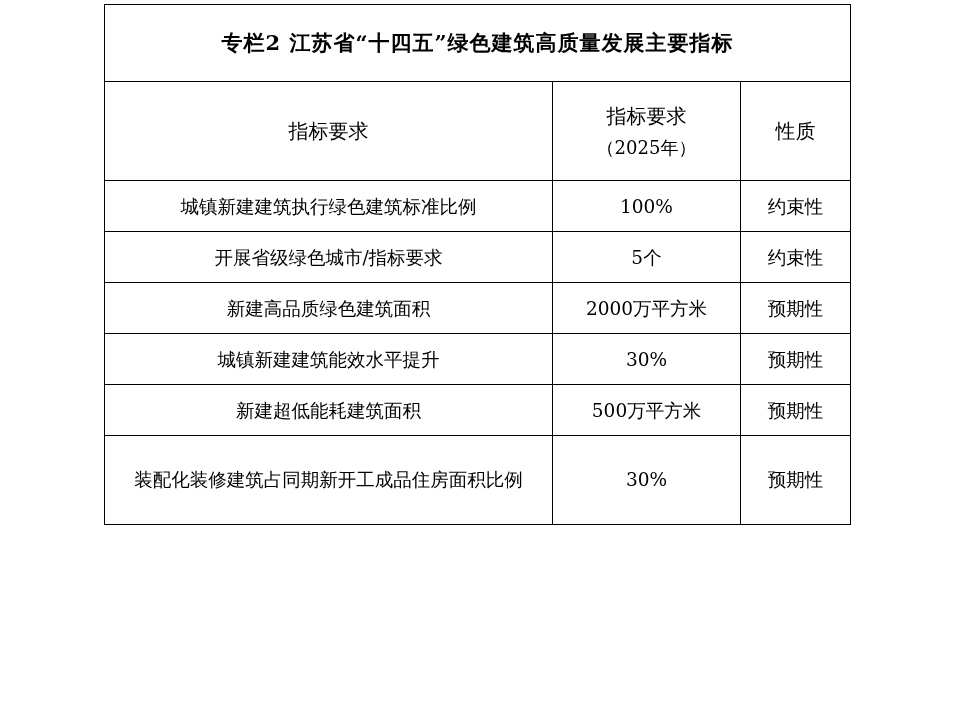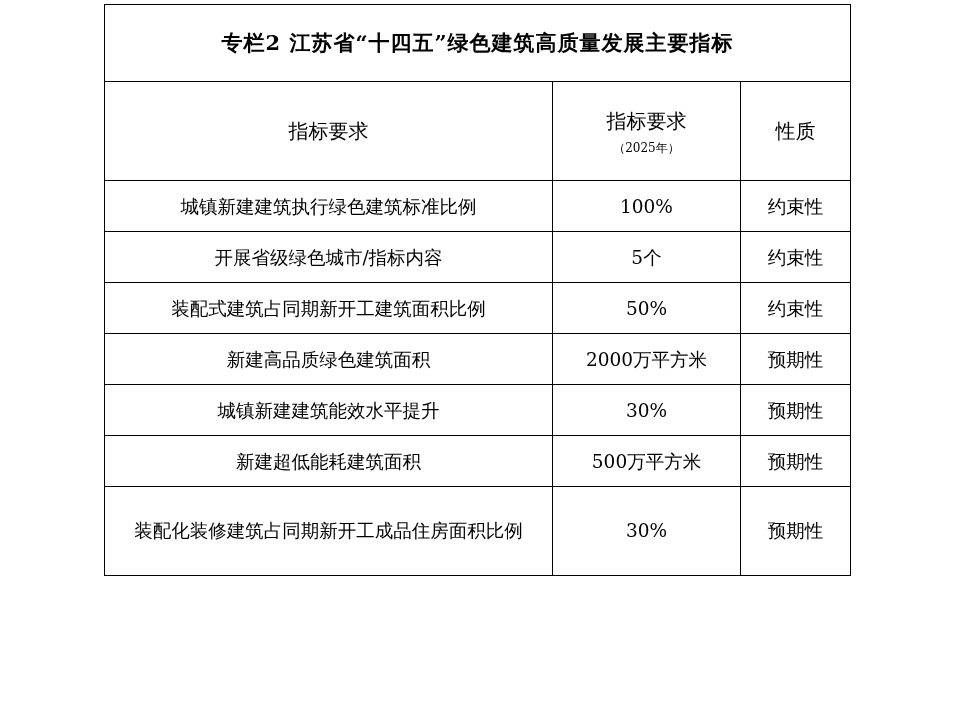--- a/index.html
+++ b/index.html
@@ -46,21 +46,21 @@
     font-weight: bold;
     letter-spacing: 1px;
   }
   .head-cell {
     height: 96px;
     font-size: 20px;
     line-height: 1.7;
   }
   .head-cell .sub {
     display: block;
-    font-size: 12px;
+    font-size: 18px;
   }
   .row-cell {
     height: 48px;
     font-size: 18.5px;
     margin-left: 20px;
   }
   .row-cell.tall {
     height: 86px;
     line-height: 1.9;
   }
@@ -91,27 +91,22 @@
           </td>
           <td class="head-cell">性质</td>
         </tr>
 
         <tr>
           <td class="row-cell">城镇新建建筑执行绿色建筑标准比例</td>
           <td class="row-cell">100%</td>
           <td class="row-cell">约束性</td>
         </tr>
         <tr>
-          <td class="row-cell">开展省级绿色城市/指标内容</td>
+          <td class="row-cell">开展省级绿色城市/指标要求</td>
           <td class="row-cell">5个</td>
-          <td class="row-cell">约束性</td>
-        </tr>
-        <tr>
-          <td class="row-cell">装配式建筑占同期新开工建筑面积比例</td>
-          <td class="row-cell">50%</td>
           <td class="row-cell">约束性</td>
         </tr>
         <tr>
           <td class="row-cell">新建高品质绿色建筑面积</td>
           <td class="row-cell">2000万平方米</td>
           <td class="row-cell">预期性</td>
         </tr>
         <tr>
           <td class="row-cell">城镇新建建筑能效水平提升</td>
           <td class="row-cell">30%</td>

